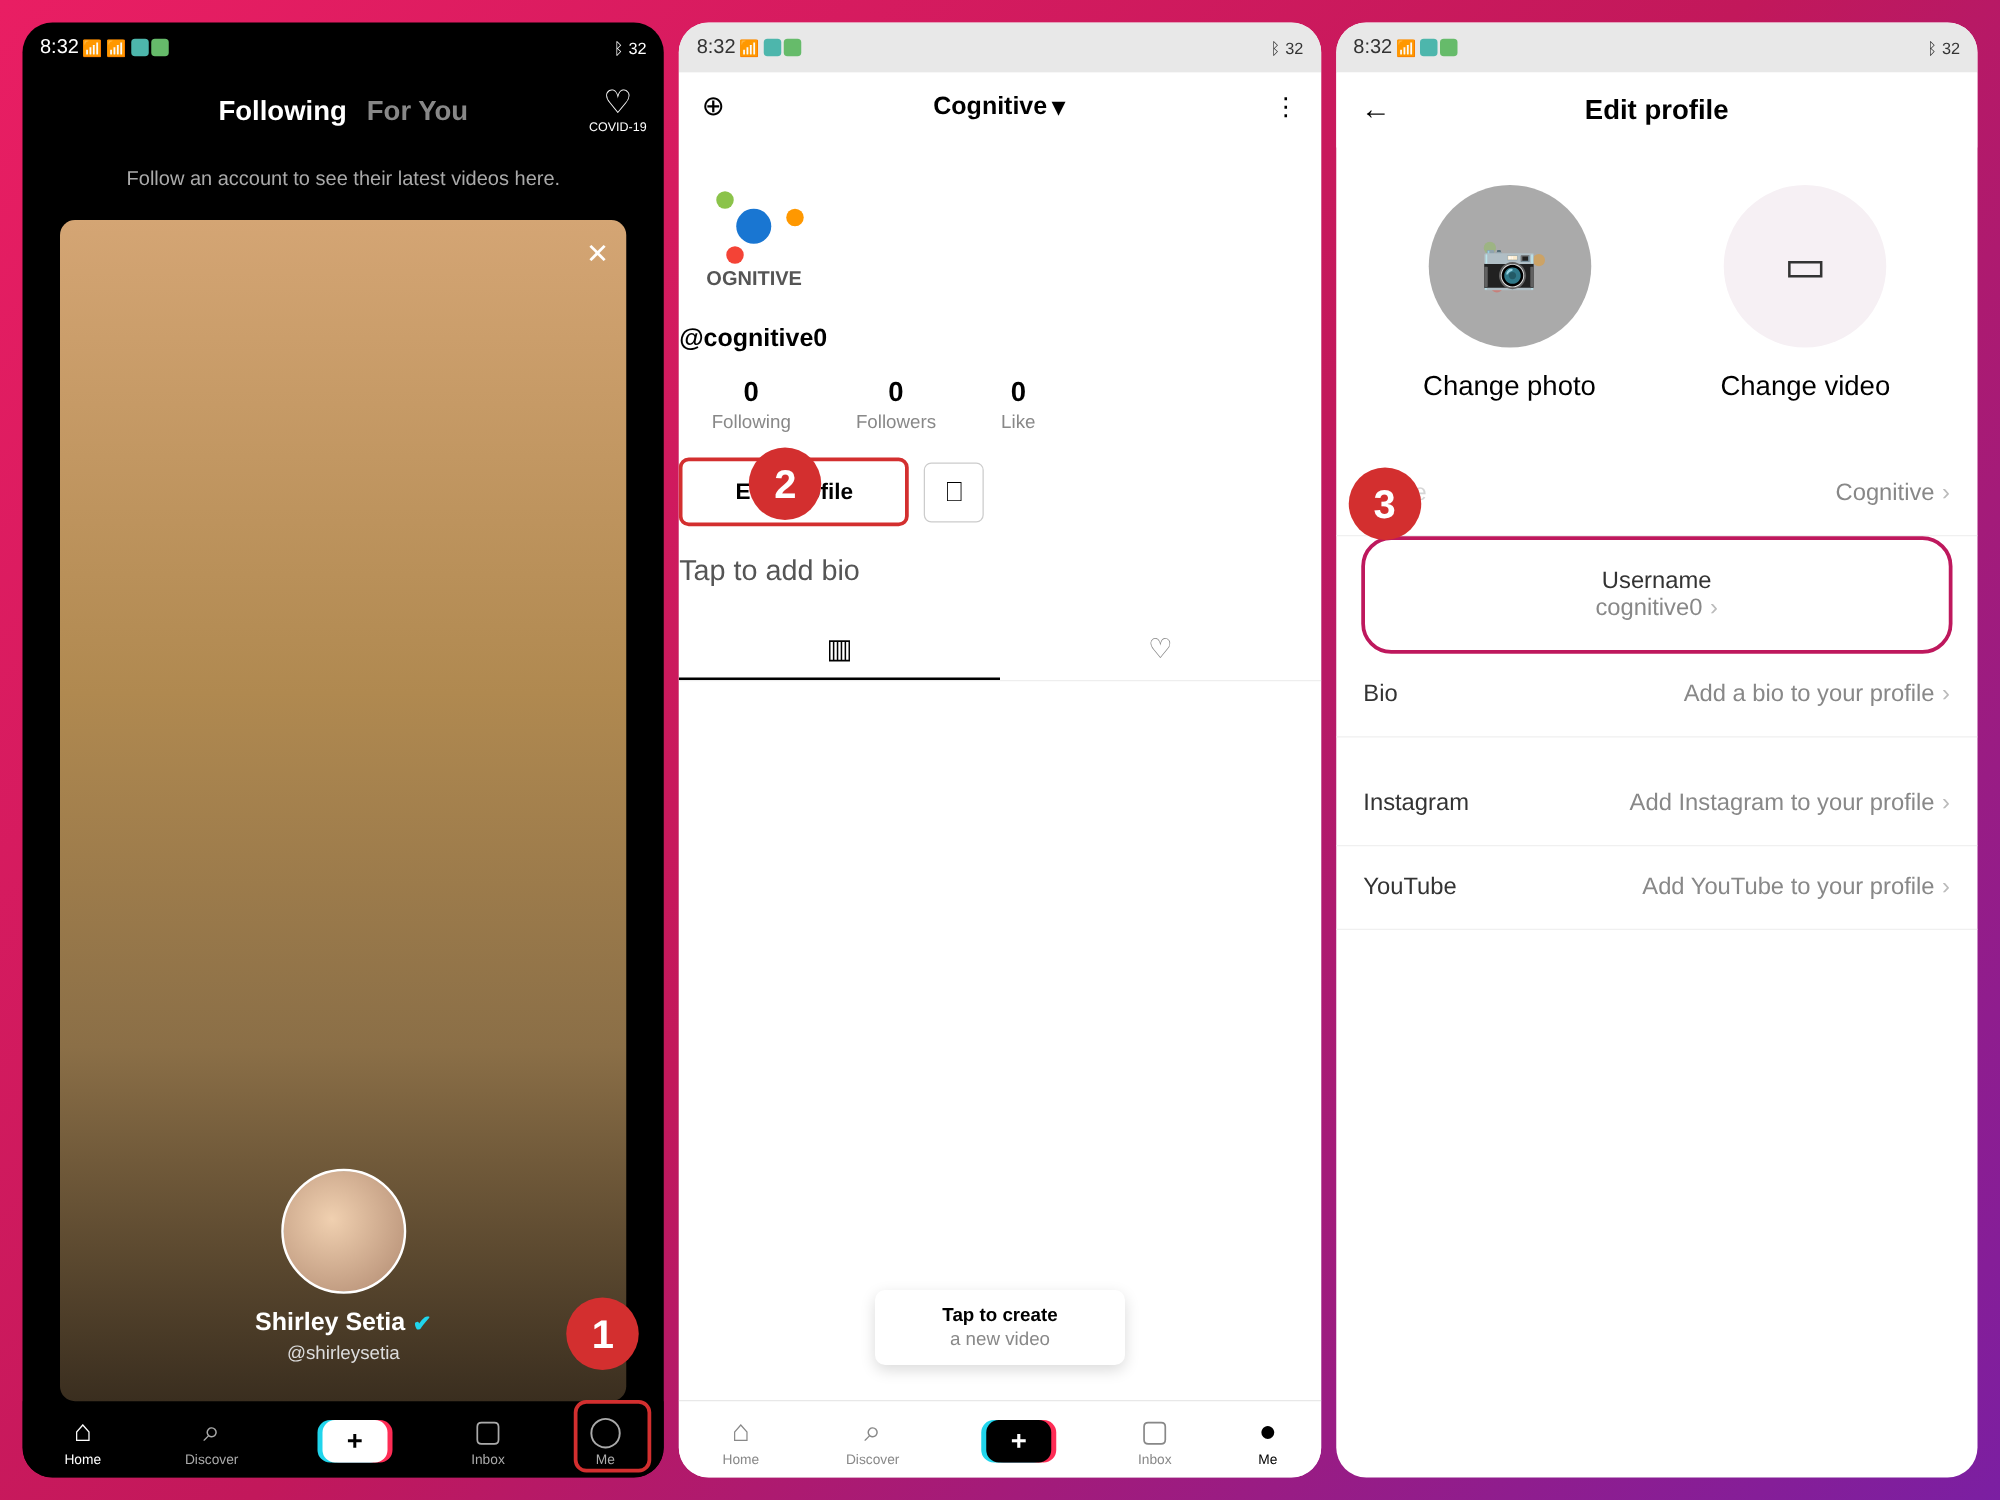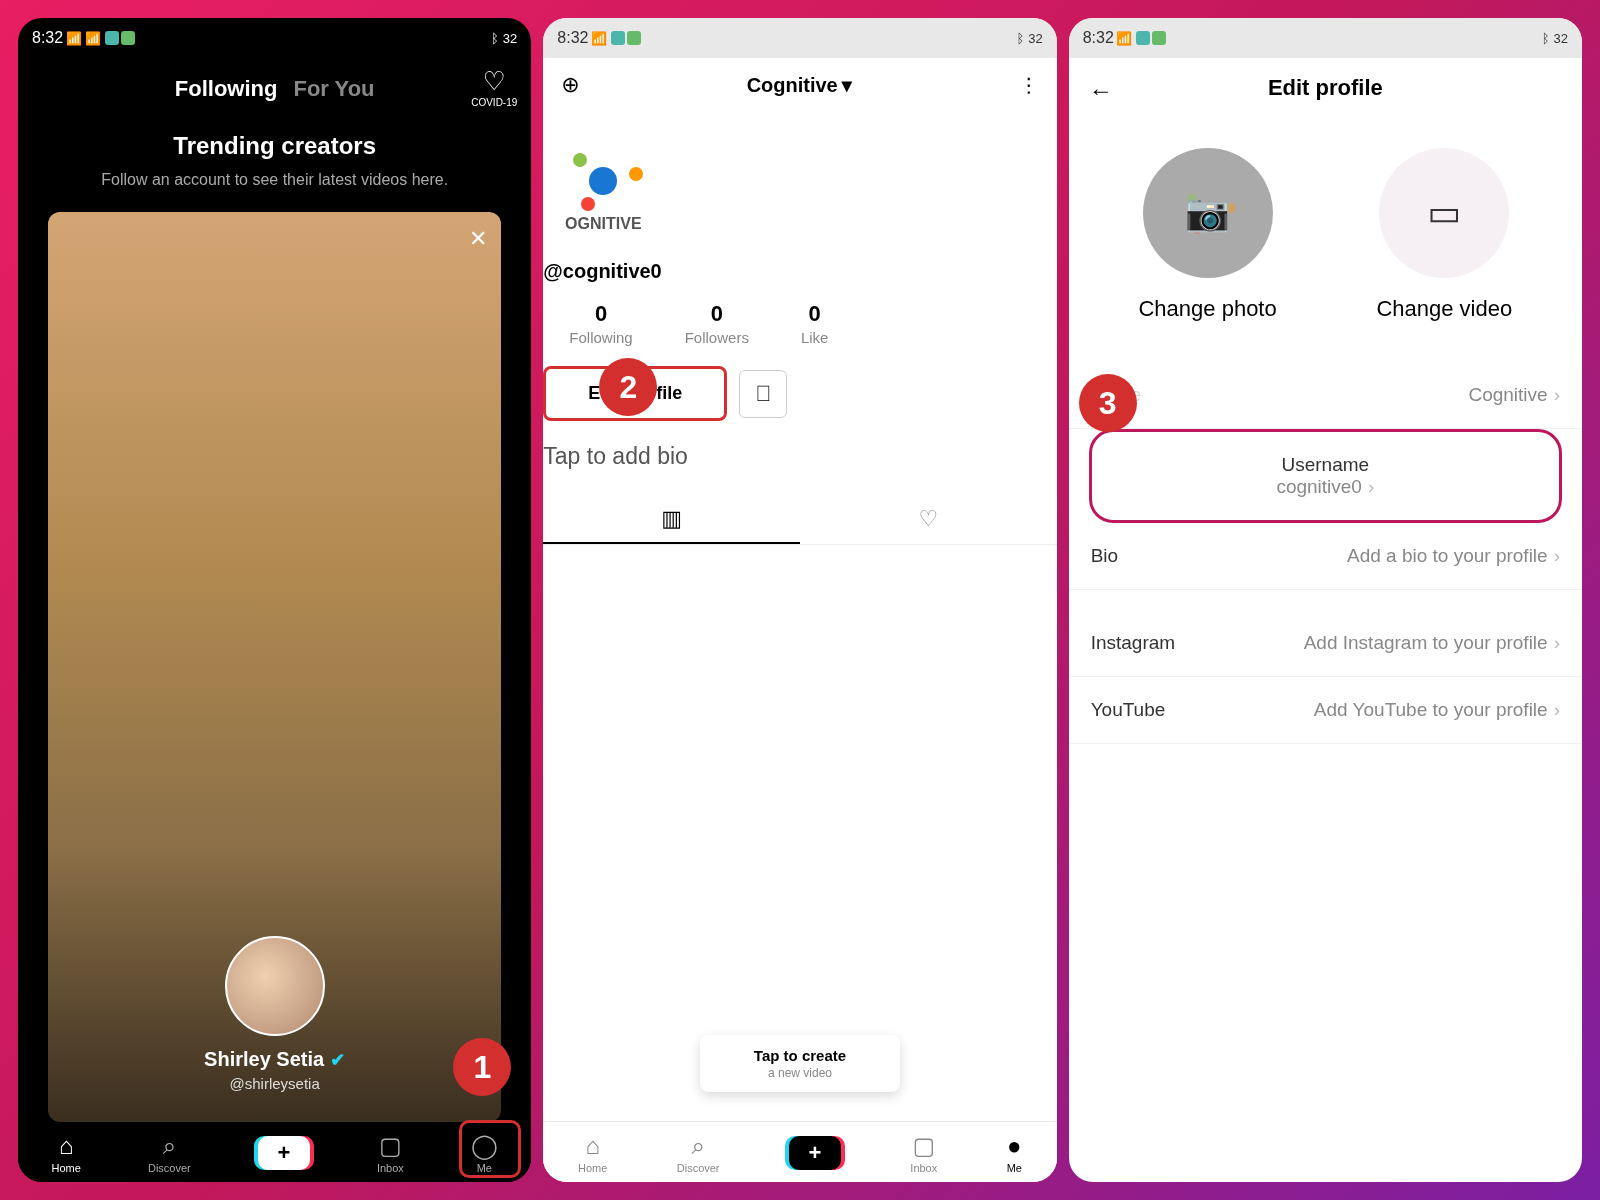--- a/index.html
+++ b/index.html
@@ -207,21 +207,21 @@
   left: 50%;
   transform: translateX(-50%);
   background: #fff;
   border-radius: 8px;
   padding: 12px 20px;
   box-shadow: 0 4px 12px rgba(0,0,0,0.15);
   text-align: center;
   width: 200px;
 }
 .tap-create-title { font-size: 15px; font-weight: 700; }
-.tap-create-sub { font-size: 12px; color: #888; margin-top: 2px; }
+.tap-create-sub { font-size: 15px; color: #888; margin-top: 2px; }
 
 
 .edit-header {
   display: flex;
   align-items: center;
   padding: 16px 20px;
   background: #fff;
 }
 .edit-title { flex: 1; text-align: center; font-size: 22px; font-weight: 600; }
 .back-arrow { font-size: 24px; font-weight: bold; }
@@ -310,21 +310,20 @@
   </div>
   <div class="feed-header">
     <span class="feed-tab active">Following</span>
     <span class="feed-tab">For You</span>
     <div class="covid-badge">
       <span class="covid-shield">♡</span>
       <span>COVID-19</span>
     </div>
   </div>
   <div class="trending-section">
-    <div class="trending-title">Trending creators</div>
     <div class="trending-desc">Follow an account to see their latest videos here.</div>
   </div>
   <div class="creator-card">
     <span class="creator-close">✕</span>
     <div class="creator-avatar"></div>
     <div class="creator-name">
       <span>Shirley Setia</span>
       <span class="verified">✔</span>
     </div>
     <div class="creator-handle">@shirleysetia</div>

